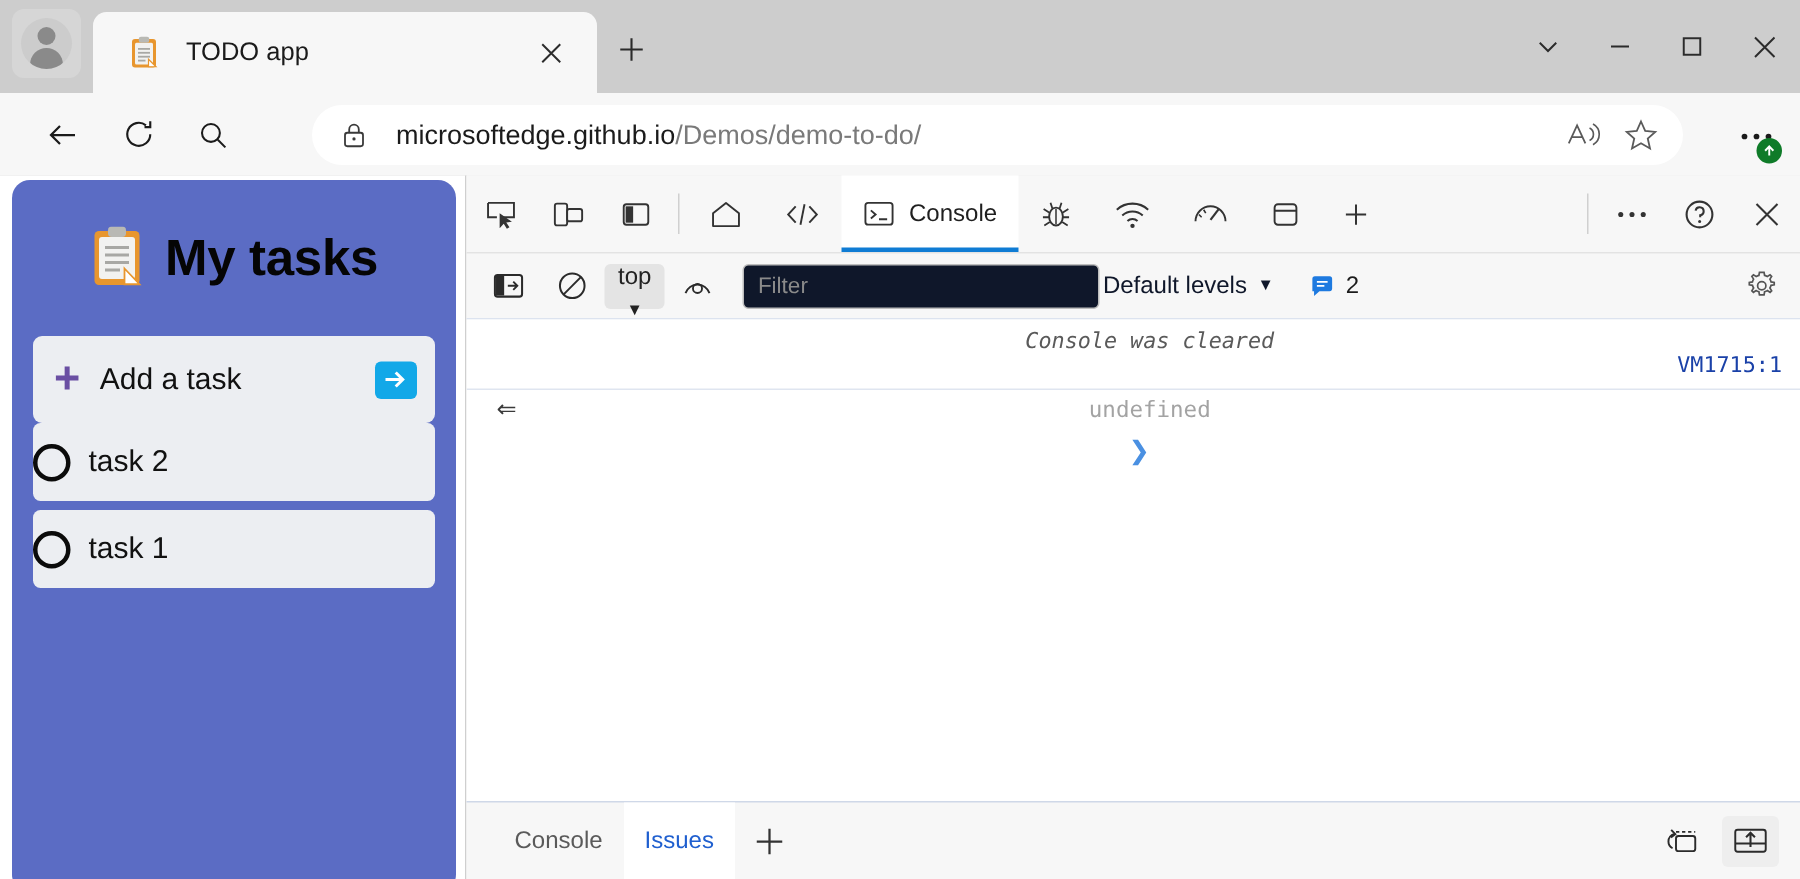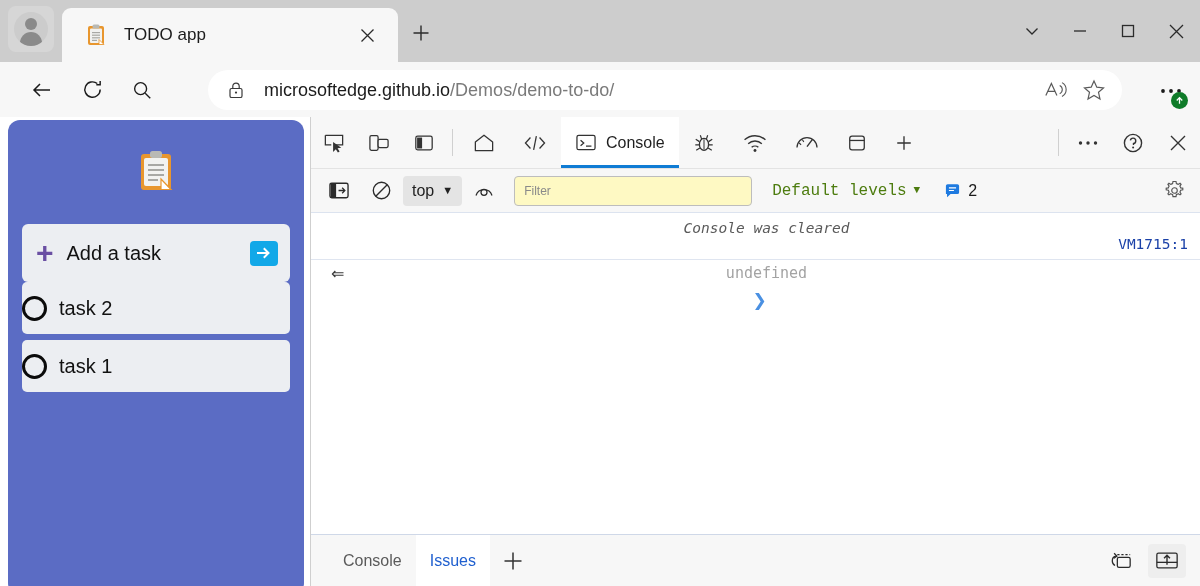--- a/index.html
+++ b/index.html
@@ -155,30 +155,30 @@
   .dt-right { margin-left: auto; display: flex; align-items: stretch; }
 
   .dt-filterbar {
     height: 44px; background: #f7f7f7; border-bottom: 1px solid #dce3ef;
     display: flex; align-items: center; padding: 0 8px; gap: 2px;
   }
   .fb-btn { width: 40px; height: 32px; display: flex; align-items: center; justify-content: center; border-radius: 4px; }
   .ctx-select {
     display: flex; align-items: center; gap: 8px; height: 30px;
     background: #e4e4e4; border-radius: 4px; padding: 0 9px;
-    font-size: 16px; color: #222;
+    font-size: 16px; color: #222; flex-direction: column;
   }
   .caret { font-size: 11px; line-height: 1; }
   .filter-input {
-    width: 238px; height: 30px; background: #fef9c3;
+    width: 238px; height: 30px; background: #0f172a;
     border: 1px solid #bdbdbd; border-radius: 4px;
-    margin-left: 8px; padding: 0 9px; font-size: 12px; color: #8a8a8a;
+    margin-left: 8px; padding: 0 9px; font-size: 15px; color: #8a8a8a;
     display: flex; align-items: center;
   }
-  .levels { margin-left: 18px; display: flex; align-items: center; gap: 7px; font-size: 16px; color: #4d7c0f; font-family: Liberation Mono, monospace; }
+  .levels { display: flex; align-items: center; gap: 7px; font-size: 16px; color: #0f172a; }
   .msg-count { margin-left: 22px; display: flex; align-items: center; gap: 7px; font-size: 16px; color: #1b1b1b; }
   .gear-btn { margin-left: auto; width: 36px; height: 32px; display: flex; align-items: center; justify-content: center; }
 
   .dt-console {
     flex: 1; background: #ffffff; overflow: hidden; position: relative;
   }
   .console-row {
     display: flex; align-items: center; padding: 4px 12px 4px 34px;
     position: relative; min-height: 26px; flex-direction: column;
   }
@@ -344,20 +344,21 @@
             <rect x="3" y="3" width="30" height="36" rx="3" fill="#e8962e"></rect>
             <rect x="6" y="7" width="24" height="28" rx="2" fill="#f2f2f0"></rect>
             <rect x="12" y="0" width="12" height="7" rx="2.5" fill="#b9b9b4"></rect>
             <rect x="10" y="13" width="16" height="2" fill="#a8a8a4"></rect>
             <rect x="10" y="18" width="16" height="2" fill="#a8a8a4"></rect>
             <rect x="10" y="23" width="16" height="2" fill="#a8a8a4"></rect>
             <rect x="10" y="28" width="10" height="2" fill="#a8a8a4"></rect>
             <path d="M23 28 L33 38.5 L23 38.5 Z" fill="#ffffff" stroke="#e8962e" stroke-width="1.2"></path>
           </svg>
         </span>
+        <span class="todo-title">My tasks</span>
       </div>
 
       <div class="add-task">
         <span class="plus-purple">+</span>
         <span class="add-task-label">Add a task</span>
         <span class="arrow-btn">
           <svg width="16" height="14" viewBox="0 0 16 14">
             <path d="M2 7 H12 M8.5 3 L12.5 7 L8.5 11" stroke="#ffffff" stroke-width="2" fill="none" stroke-linecap="square"></path>
           </svg>
         </span>

